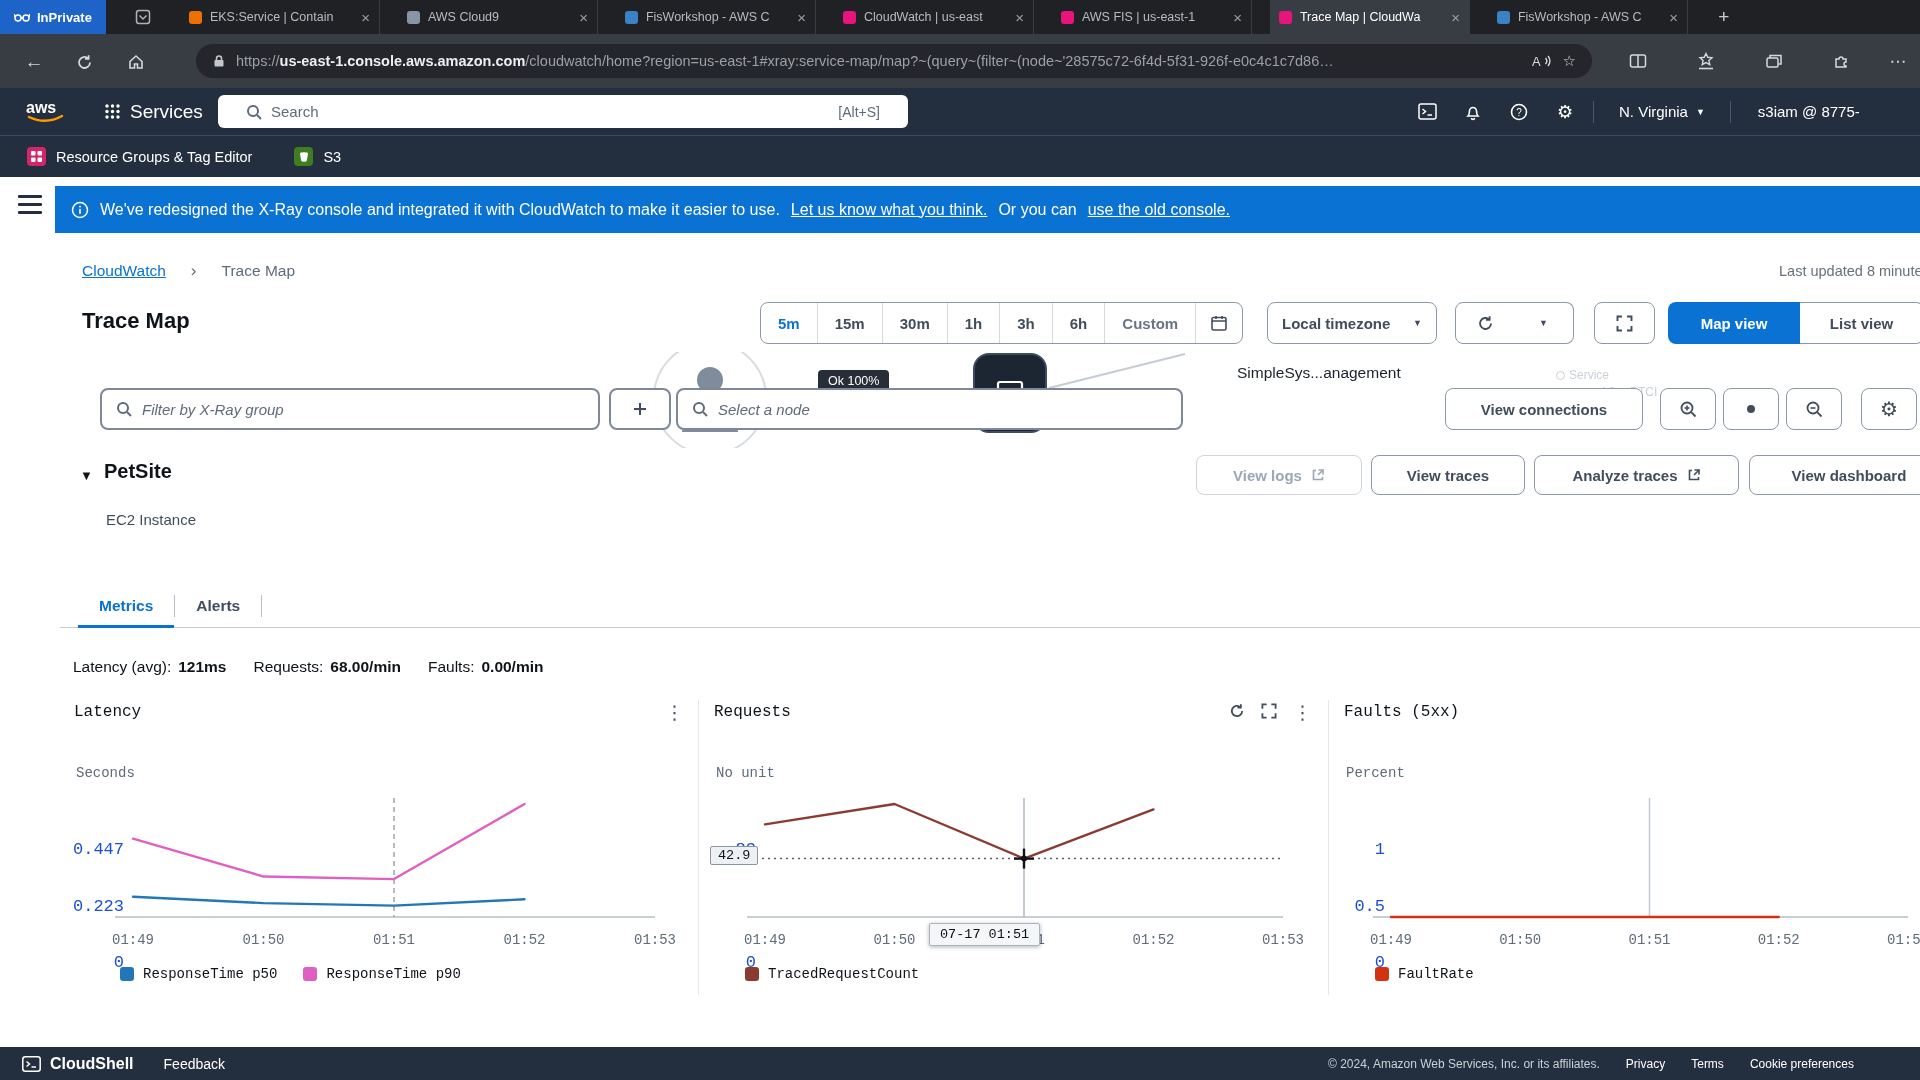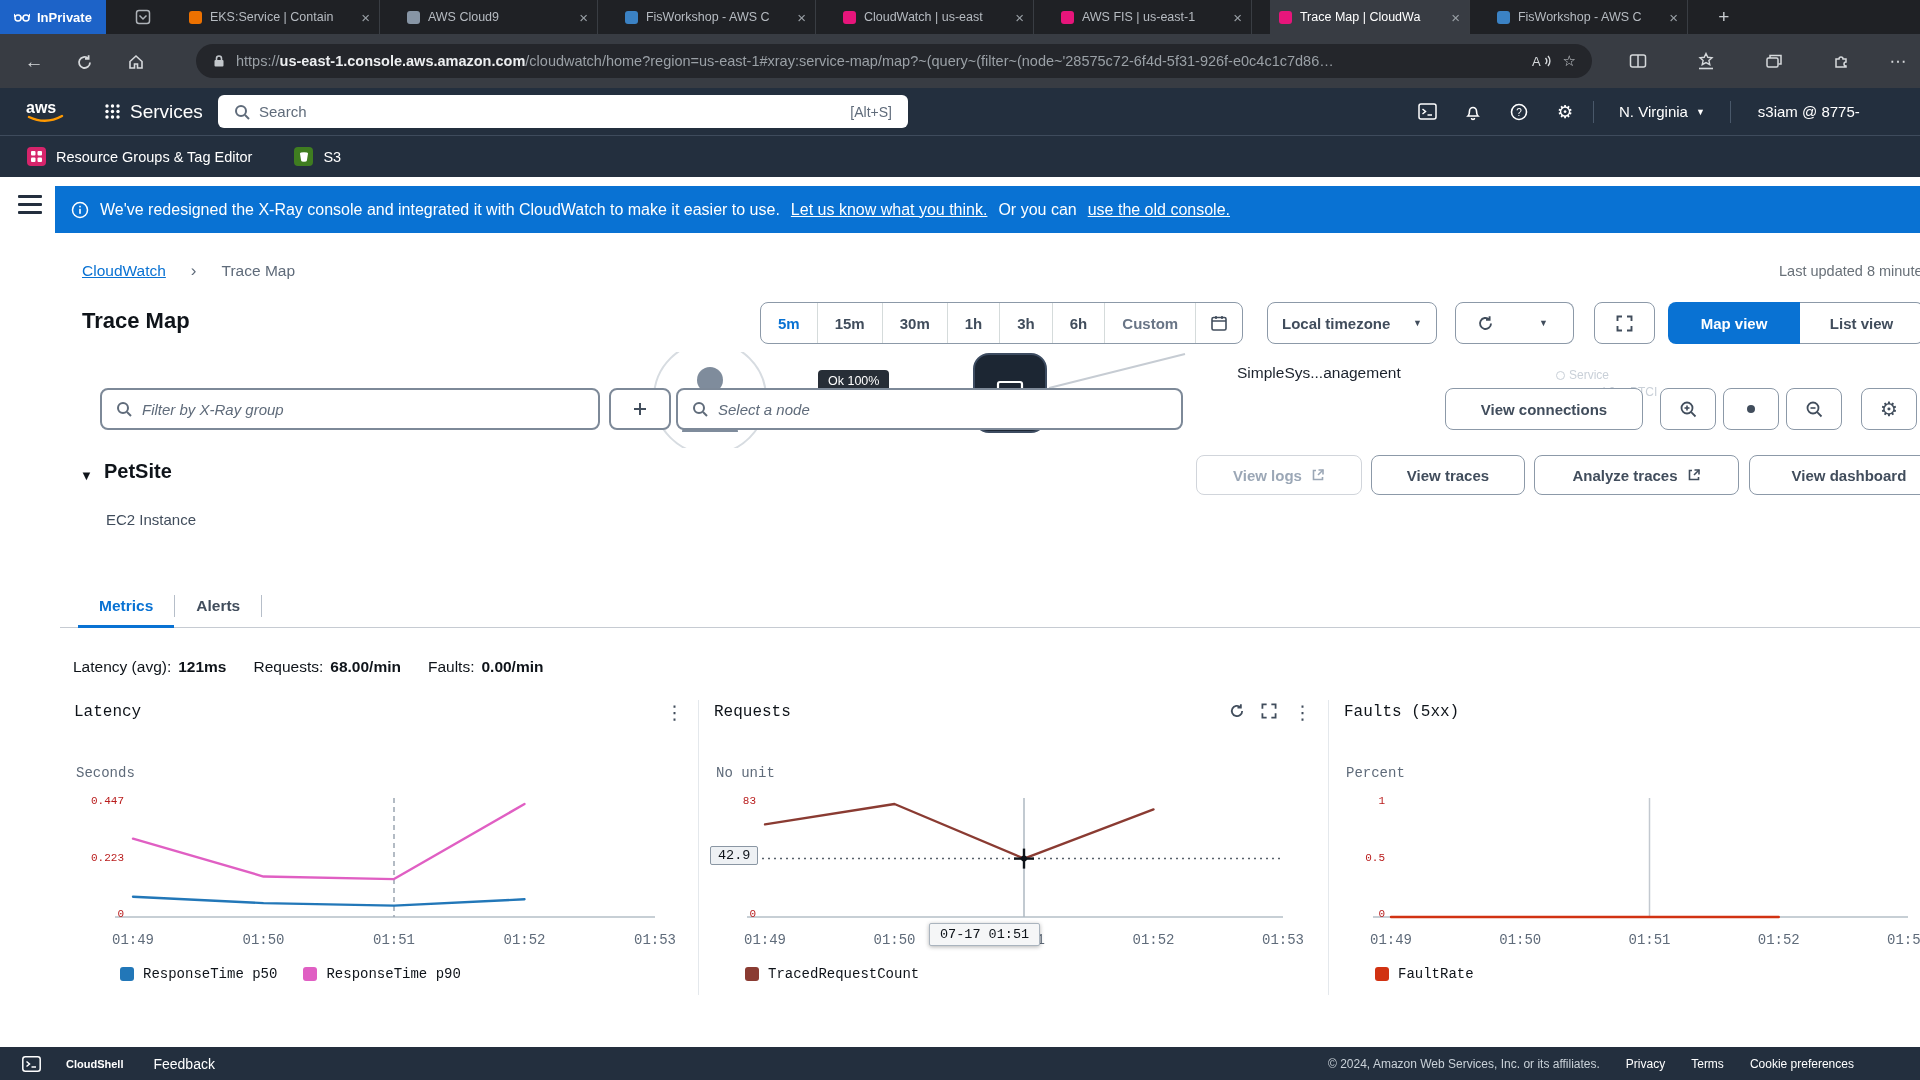--- a/index.html
+++ b/index.html
@@ -24,21 +24,21 @@
 .urlbar{position:absolute;left:196px;top:10px;width:1396px;height:34px;background:#24262b;border-radius:17px;display:flex;align-items:center;padding:0 16px;gap:10px;}
 .url-text{flex:1;font-size:14.5px;white-space:nowrap;overflow:hidden;text-overflow:ellipsis;color:#9aa0a6;}
 .url-host{color:#eceef0;font-weight:700;}
 .pill-icon{flex:none;display:flex;align-items:center;color:#cdd1d5;font-size:15px;}
 .right-icon{position:absolute;top:13px;width:28px;height:28px;display:flex;align-items:center;justify-content:center;color:#d6d9dc;font-size:17px;}
 
 
 .awsbar{position:absolute;left:0;top:88px;width:1920px;height:47px;background:#232f3e;color:#fff;}
 .aws-logo{position:absolute;left:24px;top:9px;}
 .services{position:absolute;left:104px;top:0;height:47px;display:flex;align-items:center;gap:9px;font-size:19px;}
-.aws-search{position:absolute;left:218px;top:7px;width:690px;height:33px;background:#fff;border-radius:6px;display:flex;align-items:center;gap:9px;padding:0 16px;color:#5f6b7a;}
+.aws-search{position:absolute;left:218px;top:7px;width:690px;height:33px;background:#fff;border-radius:6px;display:flex;align-items:center;gap:9px;padding:0 28px;color:#5f6b7a;}
 .aws-search .ph{flex:1;font-size:15px;}
 .aws-search .kbd{font-size:14px;}
 .hdr-right{position:absolute;left:1404px;top:0;height:47px;display:flex;align-items:center;}
 .hdr-ic{width:46px;height:47px;display:flex;align-items:center;justify-content:center;font-size:18px;}
 .hdr-sep{width:1px;height:22px;background:#49586a;margin:0 5px;}
 .region{display:flex;align-items:center;gap:8px;font-size:15px;padding:0 20px;}
 .caret{font-size:9px;}
 .account{font-size:15px;white-space:nowrap;padding-left:22px;}
 
 
@@ -120,33 +120,33 @@
 #chart-1{left:700px;width:628px;}
 #chart-2{left:1330px;width:590px;}
 .chart-title{position:absolute;left:14px;top:8px;font-size:16px;}
 .chart-unit{position:absolute;left:16px;top:70px;font-size:14px;color:#5f6b7a;}
 .chart-icons{position:absolute;top:6px;display:flex;gap:16px;align-items:center;color:#414d5c;}
 #chart-0 .chart-icons{right:14px;}
 #chart-1 .chart-icons{right:16px;}
 .kebab{font-size:19px;color:#414d5c;cursor:pointer;}
 .chart-icons svg{cursor:pointer;}
 .chart-svg{position:absolute;left:0;top:95px;}
-.ytick{position:absolute;text-align:right;font-size:11px;color:#b91c1c;}
+.ytick{position:absolute;text-align:right;font-size:17px;color:#1d4ed8;margin-top:45px;}
 .xtick{position:absolute;width:64px;text-align:center;font-size:14px;color:#5f6b7a;top:237px;}
 .legend{position:absolute;top:271px;display:flex;gap:26px;font-size:14px;}
 .legend-item{display:flex;align-items:center;}
 .legend .sq{width:14px;height:14px;border-radius:3px;margin-right:9px;}
 .yval{position:absolute;left:10px;top:151px;background:#eef1f4;border:1px solid #8a96a3;font-size:13.5px;padding:1px 7px;border-radius:2px;z-index:3;}
 .xtooltip{position:absolute;left:229px;top:228px;background:#f5f6f7;border:1px solid #aab4be;box-shadow:0 1px 4px rgba(0,0,0,.3);font-size:13.5px;padding:3px 10px;border-radius:2px;white-space:nowrap;z-index:4;}
 .vdiv{position:absolute;top:700px;height:295px;width:1px;background:#e4e8ec;}
 
 
 .footer{position:absolute;left:0;top:1047px;width:1920px;height:33px;background:#232f3e;color:#fff;}
 .foot-left{position:absolute;left:22px;top:0;height:33px;display:flex;align-items:center;gap:30px;}
-.cloudshell{display:flex;align-items:center;gap:25px;font-size:11px;font-weight:700;cursor:pointer;}
+.cloudshell{display:flex;align-items:center;gap:9px;font-size:16px;font-weight:700;cursor:pointer;}
 .feedback{font-size:14px;cursor:pointer;}
 .foot-right{position:absolute;left:1328px;top:0;height:33px;display:flex;align-items:center;gap:26px;font-size:12px;white-space:nowrap;}
 .copyright{color:#c9d1d8;}
 .foot-link{color:#fff;cursor:pointer;}
 </style>
 </head>
 <body>
 
 <div class="tabbar">
   <div class="inprivate">

